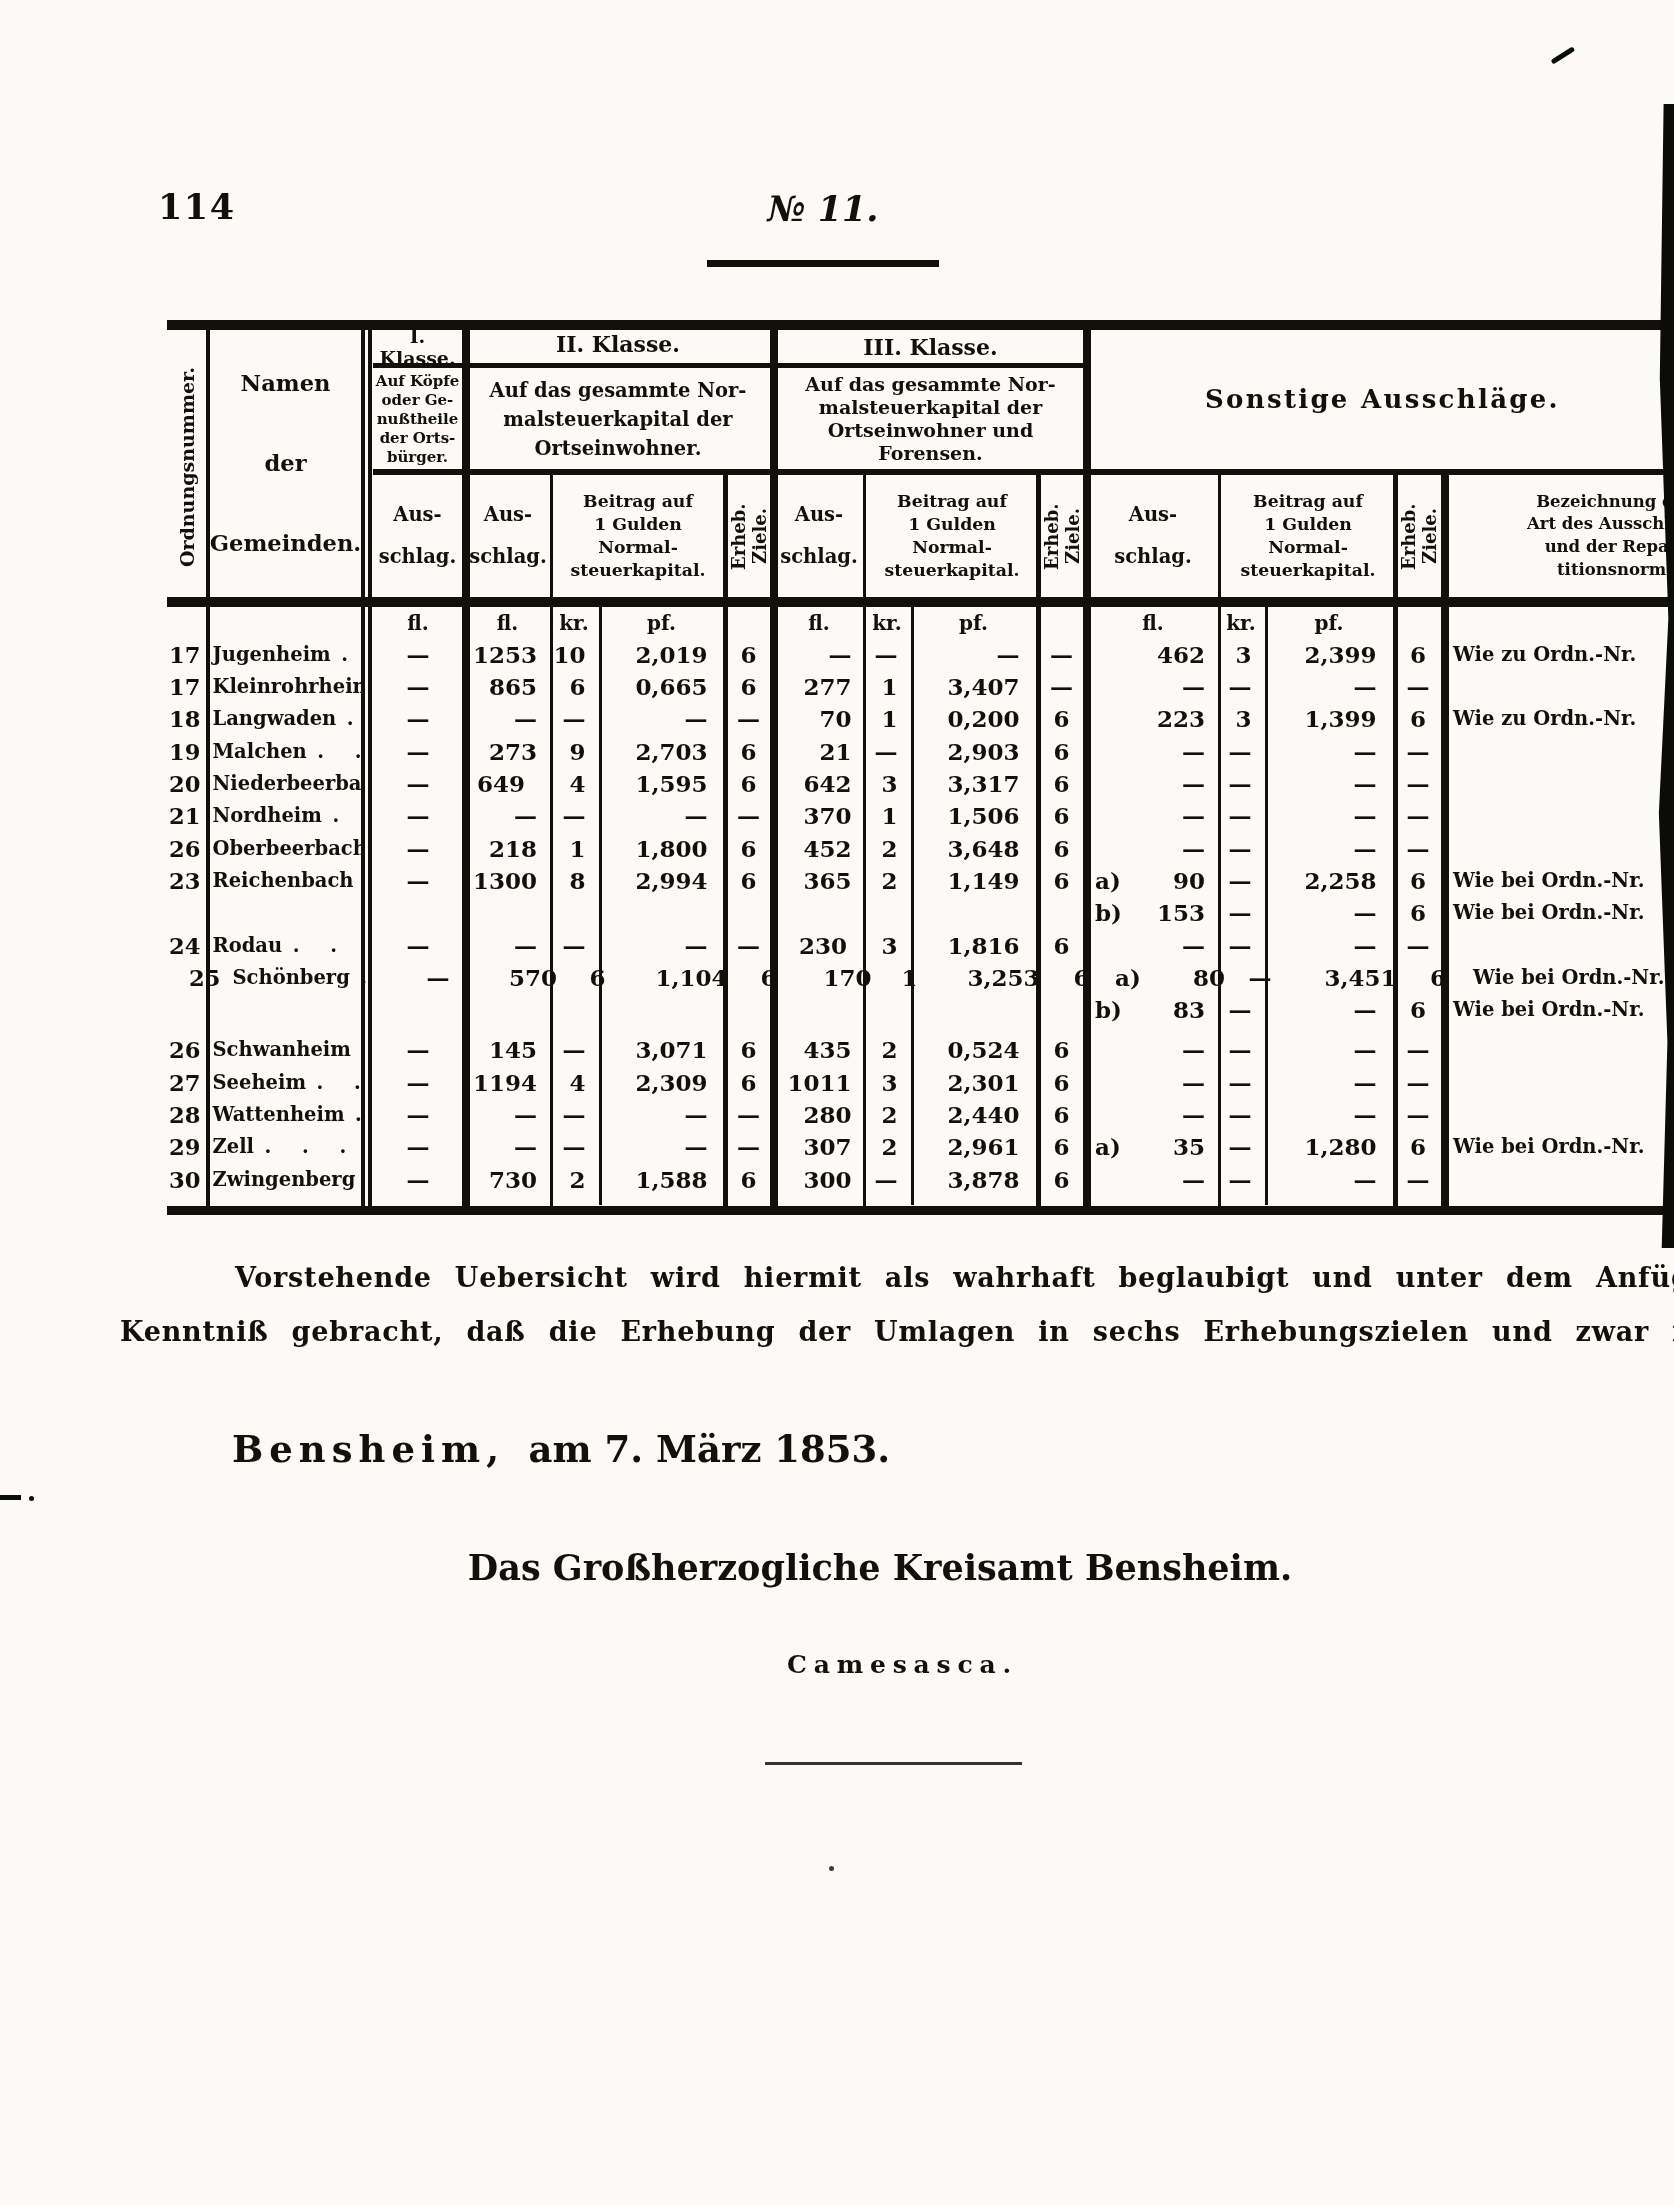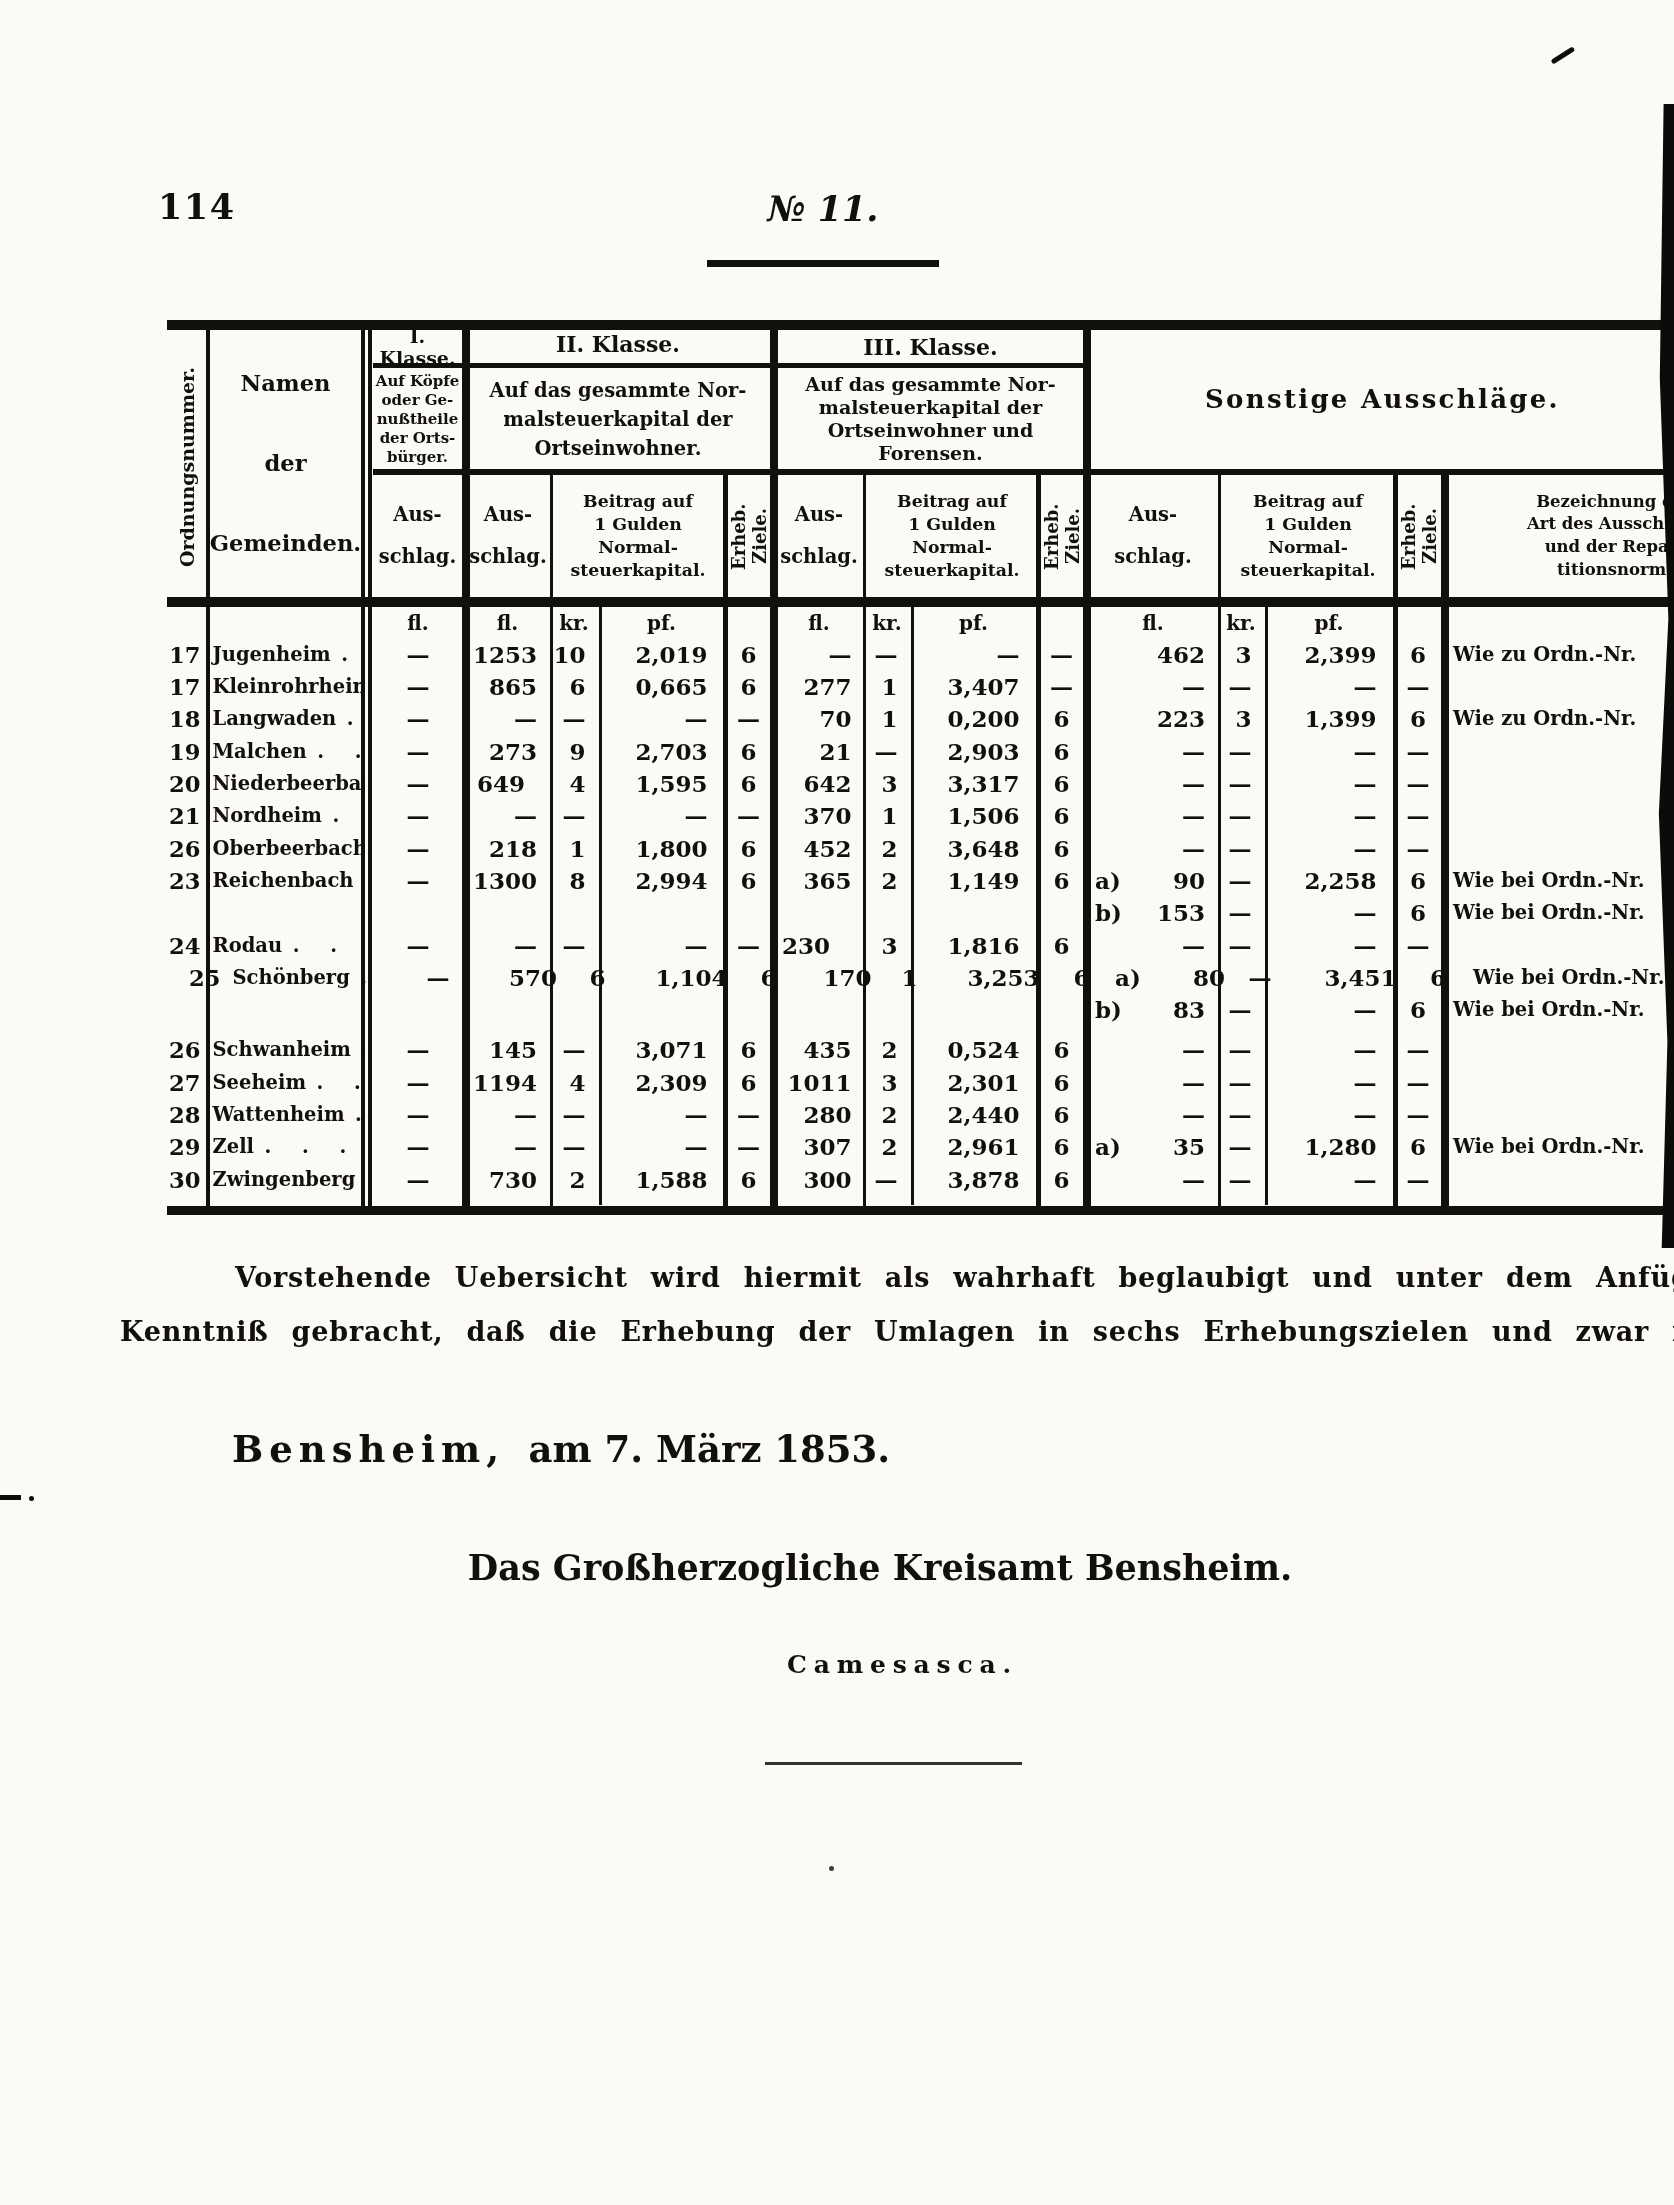--- a/index.html
+++ b/index.html
@@ -304,21 +304,21 @@
           <div class="cell c-left" style="left: 1283px; width: 225px; padding-left: 3px; font-size: 19.5px; white-space: nowrap;">Wie bei Ordn.-Nr.</div>
         </div>
         <div class="row" style="top: 610px;">
           <div class="cell c-right" style="left: 0px; width: 38px; padding-right: 4.5px; font-size: 22.6px;">24</div>
           <div class="cell c-left name-cell" style="left: 44px; width: 152px; padding-left: 1.5px;"><span>Rodau</span><span class="dots">. . . .</span></div>
           <div class="cell c-center" style="left: 208px; width: 86px;">—</div>
           <div class="cell c-right" style="left: 299px; width: 83px; padding-right: 12px;">—</div>
           <div class="cell c-right" style="left: 385px; width: 44px; padding-right: 10.5px;">—</div>
           <div class="cell c-right" style="left: 435px; width: 119px; padding-right: 13.5px;">—</div>
           <div class="cell c-center" style="left: 561px; width: 41px;">—</div>
-          <div class="cell c-right" style="left: 578px; width: 86px; padding-right: 1px;">230</div>
+          <div class="cell c-right" style="left: 595px; width: 86px; padding-right: 1px;">230</div>
           <div class="cell c-right" style="left: 699px; width: 42px; padding-right: 10.5px;">3</div>
           <div class="cell c-right" style="left: 747px; width: 119px; padding-right: 13.5px;">1,816</div>
           <div class="cell c-center" style="left: 874px; width: 41px;">6</div>
           <div class="cell c-right" style="left: 922px; width: 128px; padding-right: 12px;">—</div>
           <div class="cell c-right" style="left: 1053px; width: 42px; padding-right: 10.5px;">—</div>
           <div class="cell c-right" style="left: 1101px; width: 122px; padding-right: 13.5px;">—</div>
           <div class="cell c-center" style="left: 1230px; width: 42px;">—</div>
         </div>
         <div class="row" style="top: 642px; margin-left: 20px;">
           <div class="cell c-right" style="left: 0px; width: 38px; padding-right: 4.5px; font-size: 22.6px;">25</div>

